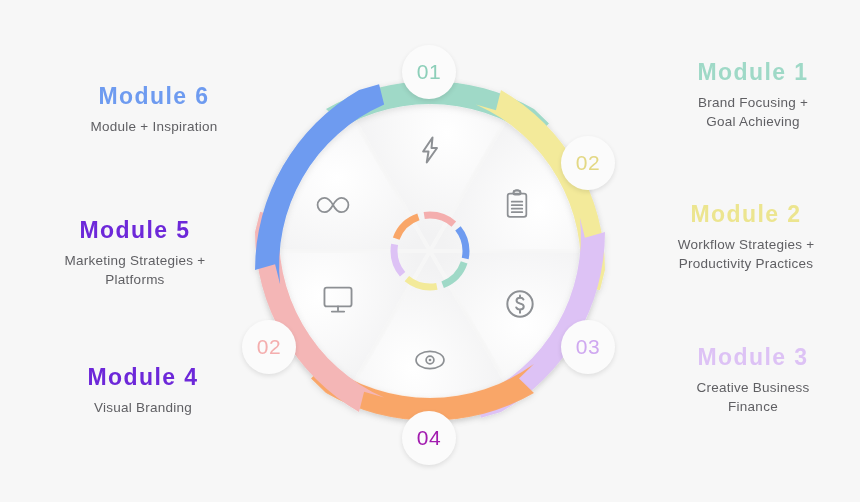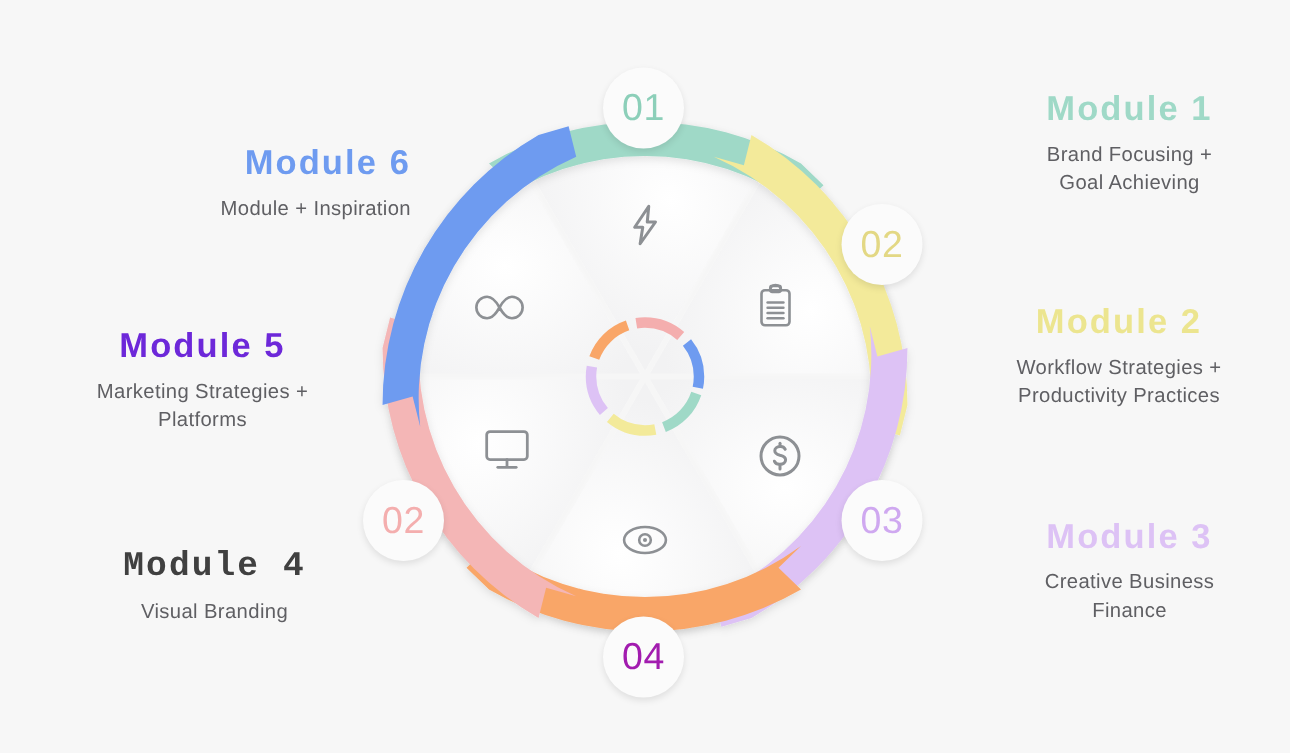--- a/index.html
+++ b/index.html
@@ -56,33 +56,33 @@
     letter-spacing: .25px;
     margin: 0;
   }
 
   
   #blk-1 { left: 638px; top: 60px;  }
   #blk-2 { left: 632px; top: 202px; width: 228px;}
   #blk-3 { left: 638px; top: 345px; }
   #blk-4 { left: 28px;  top: 365px; }
   #blk-5 { left: 10px;  top: 218px; width: 250px;}
-  #blk-6 { left: 34px;  top: 96px;  width: 240px; text-align: right;}
+  #blk-6 { left: 34px;  top: 84px;  width: 240px;}
 
   
   .badge {
     position: absolute;
     width: 54px;
     height: 54px;
     border-radius: 50%;
     background: #fbfbfb;
     display: flex;
     align-items: center;
     justify-content: center;
-    font-size: 25px;
+    font-size: 21px;
     letter-spacing: .5px;
     box-shadow: 0 2px 5px rgba(0,0,0,0.10);
   }
   #badge-01 { left: 402px; top: 45px;  }
   #badge-02 { left: 561px; top: 136px; }
   #badge-03 { left: 561px; top: 320px; justify-content: center; }
   #badge-04 { left: 402px; top: 411px; }
   #badge-05 { left: 242px; top: 320px; }
   #badge-06 { left: 242px; top: 136px; }
 
@@ -281,21 +281,21 @@
 
   <div class="label-block right" id="blk-3">
     <div class="mod-title" style="color:#ddc2f5;">Module 3</div>
     <div class="mod-desc">
       <span>Creative Business</span><br>
       <span>Finance</span>
     </div>
   </div>
 
   <div class="label-block left" id="blk-4">
-    <div class="mod-title" style="color:#404040;font-family:Liberation Mono, monospace;">Module 4</div>
+    <div class="mod-title" style="color:#6d28d9;">Module 4</div>
     <div class="mod-desc">
       <span>Visual Branding</span>
     </div>
   </div>
 
   <div class="label-block left" id="blk-5">
     <div class="mod-title" style="color:#6d28d9;">Module 5</div>
     <div class="mod-desc">
       <span>Marketing Strategies +</span><br>
       <span>Platforms</span>

